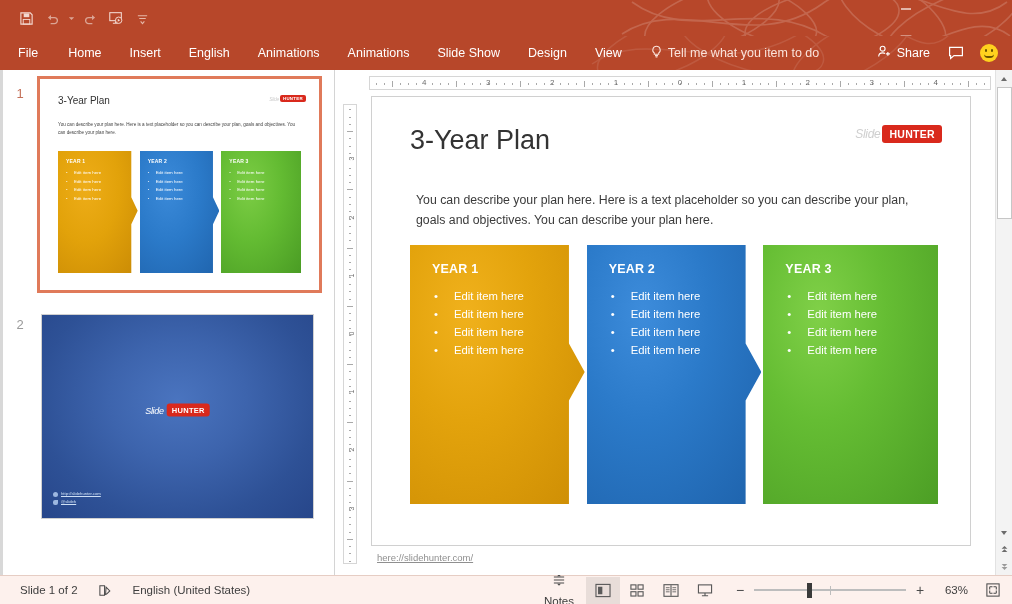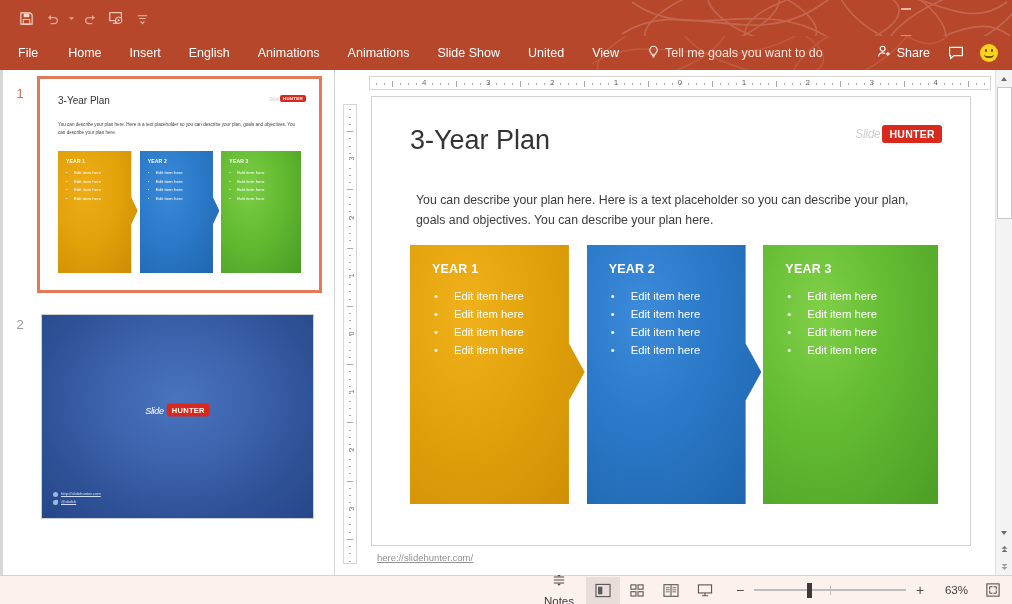--- a/index.html
+++ b/index.html
@@ -296,32 +296,32 @@
     </svg>
 
     <div class="tabs">
       <div class="tab file">File</div>
       <div class="tab">Home</div>
       <div class="tab">Insert</div>
       <div class="tab">English</div>
       <div class="tab">Animations</div>
       <div class="tab">Animations</div>
       <div class="tab">Slide Show</div>
-      <div class="tab">United</div>
+      <div class="tab">Design</div>
       <div class="tab">View</div>
     </div>
 
     <div class="tellme">
       <span>
         <svg width="13" height="14" viewBox="0 0 14 15">
             <path d="M7 1.4a4 4 0 0 0-2.4 7.2V10h4.8V8.6A4 4 0 0 0 7 1.4z" fill="none" stroke="#fbe3db" stroke-width="1.1"></path>
             <path d="M5.4 11.4h3.2M6 13h2" stroke="#fbe3db" stroke-width="1.1"></path>
           </svg>
       </span>
-      <span>Tell me goals you want to do</span>
+      <span>Tell me what you item to do</span>
     </div>
 
     <div class="ribbon-right">
       <div class="share-btn">
         <span>
           <svg width="15" height="15" viewBox="0 0 16 16">
               <circle cx="6" cy="5" r="2.6" fill="none" stroke="#ffffff" stroke-width="1.2"></circle>
               <path d="M1.8 13.4c0-2.6 1.9-4 4.2-4 1 0 1.9.25 2.6.7" fill="none" stroke="#ffffff" stroke-width="1.2"></path>
               <path d="M11.6 8.4v4.2M9.5 10.5h4.2" stroke="#ffffff" stroke-width="1.2"></path>
             </svg>
@@ -659,20 +659,30 @@
       <div class="vs-btn">
         <svg width="9" height="9" viewBox="0 0 10 10">
             <path d="M5 5.4L1.8 2.1h6.4z" fill="#9a9a9a"></path>
             <path d="M5 8.8L1.8 5.5h6.4z" fill="#9a9a9a"></path>
           </svg>
       </div>
     </div>
   </div>
 
   <div class="statusbar">
+    <div class="sb-left">
+      <div class="sb-item">Slide 1 of 2</div>
+      <div class="sb-item">
+        <svg width="15" height="15" viewBox="0 0 16 16">
+            <path d="M2 3h5v10H2z" fill="none" stroke="#4a4a4a" stroke-width="1.1"></path>
+            <path d="M8.6 4.4l4 4-3.4 3.4-1.4.4.4-1.4z" fill="none" stroke="#4a4a4a" stroke-width="1.1"></path>
+          </svg>
+      </div>
+      <div class="sb-item">English (United States)</div>
+    </div>
 
     <div class="sb-right">
       <div class="sb-notes">
         <span>
           <svg width="14" height="14" viewBox="0 0 15 15">
               <path d="M2 4.2h11M2 7.5h11M2 10.8h11" stroke="#4a4a4a" stroke-width="1.1"></path>
               <path d="M7.5 1.4l2 2.2h-4z" fill="#4a4a4a"></path>
               <path d="M7.5 13.6l2-2.2h-4z" fill="#4a4a4a"></path>
             </svg>
         </span>

